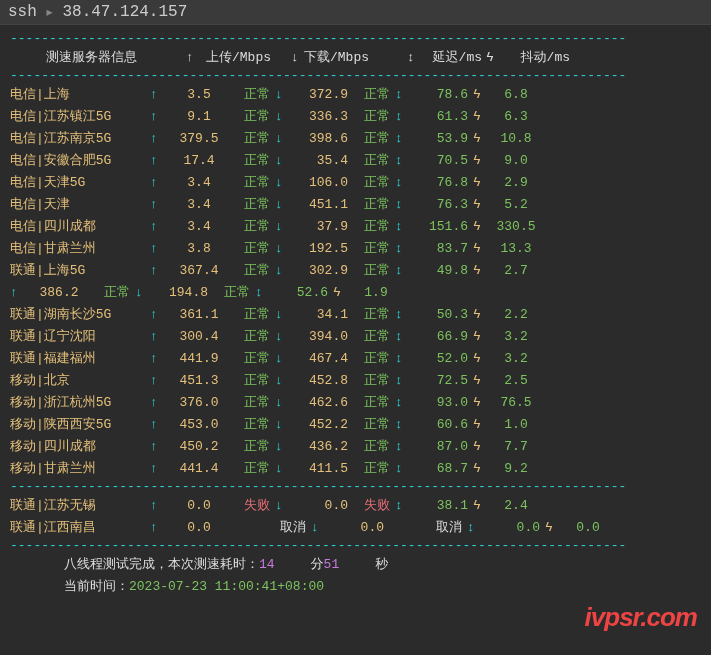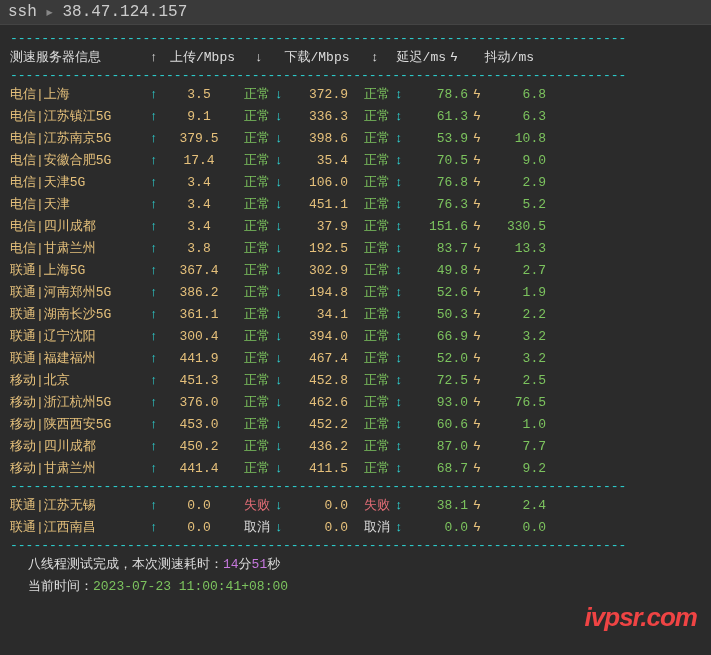--- a/index.html
+++ b/index.html
@@ -45,23 +45,23 @@
   .col-srv { width: 140px; }
   .col-upmark { width: 20px; text-align: left; }
   .col-upval { width: 58px; text-align: center; }
   .col-upstatus { width: 42px; text-align: right; }
   .col-upstatusmark { width: 18px; text-align: center; }
   .col-dnval { width: 60px; text-align: right; }
   .col-dnstatus { width: 42px; text-align: right; }
   .col-dnstatusmark { width: 18px; text-align: center; }
   .col-latval { width: 60px; text-align: right; }
   .col-latmark { width: 18px; text-align: center; }
-  .col-jitterval { width: 60px; text-align: right; }
-
-  .white { color: #ddd; }
+  .col-jitterval { width: 60px; text-align: center; }
+
+  .white { color: #ddd; margin-left: 36px; }
   .cyan  { color: #2dd4d4; }
   .yellow{ color: #e5c07b; }
   .green { color: #7cc35e; }
   .red   { color: #e06c75; }
   .magenta { color: #c678dd; }
 
   .footer-line {
     white-space: nowrap;
     height: 22px;
     display: flex;
@@ -91,21 +91,21 @@
 
 <div class="content">
 
   <div class="divider cyan">-------------------------------------------------------------------------------</div>
 
   <div class="header-row white">
     <span class="col-srv">测速服务器信息</span>
     <span class="col-upmark">↑</span>
     <span style="width:80px;text-align:left">上传/Mbps</span>
     <span style="width:18px;text-align:center">↓</span>
-    <span style="width:98px;text-align:center">下载/Mbps</span>
+    <span style="width:98px;text-align:left">下载/Mbps</span>
     <span style="width:18px;text-align:center">↕</span>
     <span style="width:62px;text-align:right">延迟/ms</span>
     <span style="width:16px;text-align:center">ϟ</span>
     <span style="width:72px;text-align:right">抖动/ms</span>
   </div>
 
   <div class="divider cyan">-------------------------------------------------------------------------------</div>
 
   <div id="rows-container">
       <div class="row">
@@ -219,21 +219,20 @@
         <span class="col-upstatus green">正常</span>
         <span class="col-upstatusmark cyan">↓</span>
         <span class="col-dnval yellow">302.9</span>
         <span class="col-dnstatus green">正常</span>
         <span class="col-dnstatusmark cyan">↕</span>
         <span class="col-latval green">49.8</span>
         <span class="col-latmark yellow">ϟ</span>
         <span class="col-jitterval green">2.7</span>
       </div>
       <div class="row">
-        <span class="col-srv yellow">联通|河南郑州5G</span>
         <span class="col-upmark cyan">↑</span>
         <span class="col-upval yellow">386.2</span>
         <span class="col-upstatus green">正常</span>
         <span class="col-upstatusmark cyan">↓</span>
         <span class="col-dnval yellow">194.8</span>
         <span class="col-dnstatus green">正常</span>
         <span class="col-dnstatusmark cyan">↕</span>
         <span class="col-latval green">52.6</span>
         <span class="col-latmark yellow">ϟ</span>
         <span class="col-jitterval green">1.9</span>

